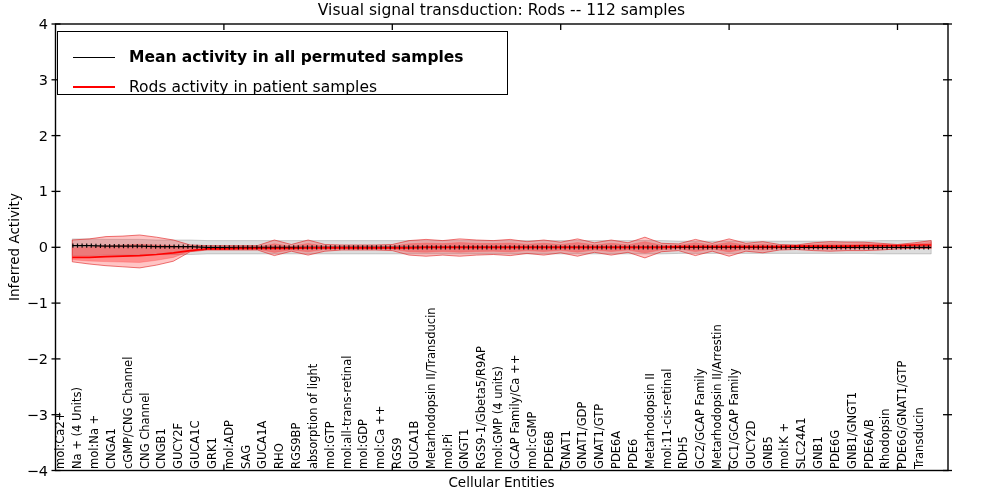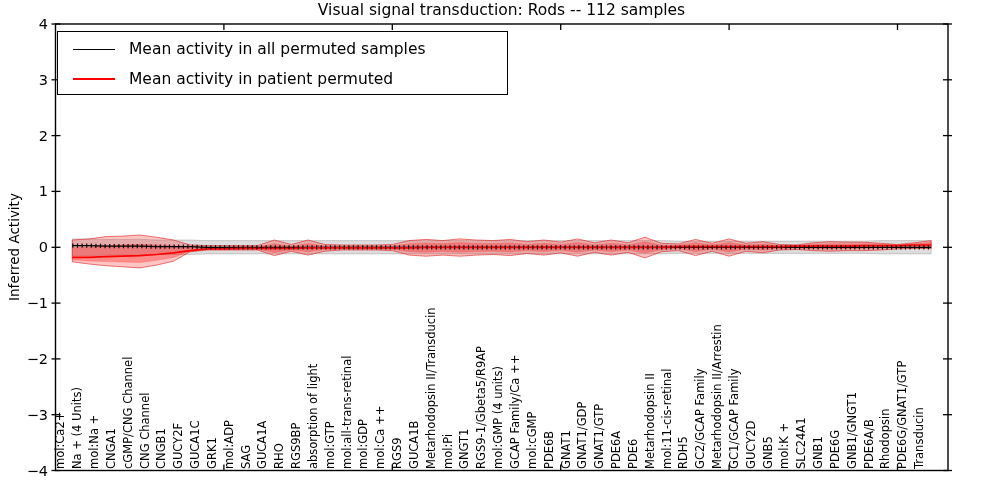--- a/index.html
+++ b/index.html
@@ -57,20 +57,21 @@
       <line x1="392.3" y1="464.5" x2="392.3" y2="470.5" stroke="#000" stroke-width="1.3"></line>
       <line x1="560.7" y1="24" x2="560.7" y2="30" stroke="#000" stroke-width="1.3"></line>
       <line x1="560.7" y1="464.5" x2="560.7" y2="470.5" stroke="#000" stroke-width="1.3"></line>
       <line x1="729.1" y1="24" x2="729.1" y2="30" stroke="#000" stroke-width="1.3"></line>
       <line x1="729.1" y1="464.5" x2="729.1" y2="470.5" stroke="#000" stroke-width="1.3"></line>
       <line x1="897.5" y1="24" x2="897.5" y2="30" stroke="#000" stroke-width="1.3"></line>
       <line x1="897.5" y1="464.5" x2="897.5" y2="470.5" stroke="#000" stroke-width="1.3"></line>
     </svg>
 
   <div id="chart-title">Visual signal transduction: Rods -- 112 samples</div>
+  <div id="xaxis-label">Cellular Entities</div>
   <div id="yaxis-label">Inferred Activity</div>
 
   <div id="yticks">
       <div class="ytl" style="top: 15px;">4</div>
       <div class="ytl" style="top: 70.8125px;">3</div>
       <div class="ytl" style="top: 126.625px;">2</div>
       <div class="ytl" style="top: 182.438px;">1</div>
       <div class="ytl" style="top: 238.25px;">0</div>
       <div class="ytl" style="top: 294.062px;">−1</div>
       <div class="ytl" style="top: 349.875px;">−2</div>
@@ -126,22 +127,22 @@
       <div class="xlab" style="left: 824.123px;">GNB1</div>
       <div class="xlab" style="left: 840.962px;">PDE6G</div>
       <div class="xlab" style="left: 857.802px;">GNB1/GNGT1</div>
       <div class="xlab" style="left: 874.642px;">PDE6A/B</div>
       <div class="xlab" style="left: 891.481px;">Rhodopsin</div>
       <div class="xlab" style="left: 908.321px;">PDE6G/GNAT1/GTP</div>
       <div class="xlab" style="left: 925.16px;">Transducin</div>
     </div>
 
   <div id="legend">
-    <div class="legrow" style="margin-top:2px;">
+    <div class="legrow" style="margin-top:10px;font-weight:bold;">
       <div class="legswatch" style="border-top:1.6px solid #000;"></div>
       <div class="legtext">Mean activity in all permuted samples</div>
     </div>
     <div class="legrow">
       <div class="legswatch" style="border-top:2px solid #ff0000;"></div>
-      <div class="legtext">Mean activity in patient permuted</div>
+      <div class="legtext">Rods activity in patient samples</div>
     </div>
   </div>
 </div>
 
 </body></html>

